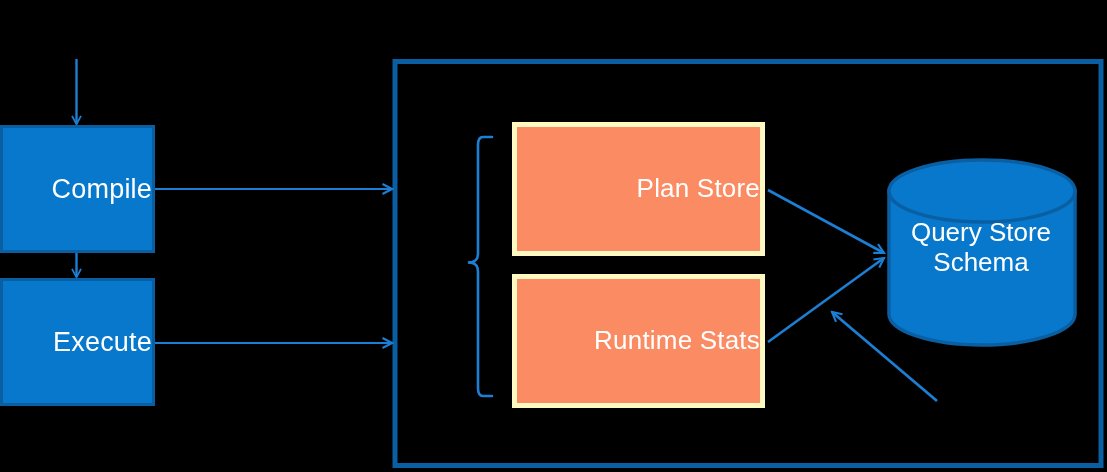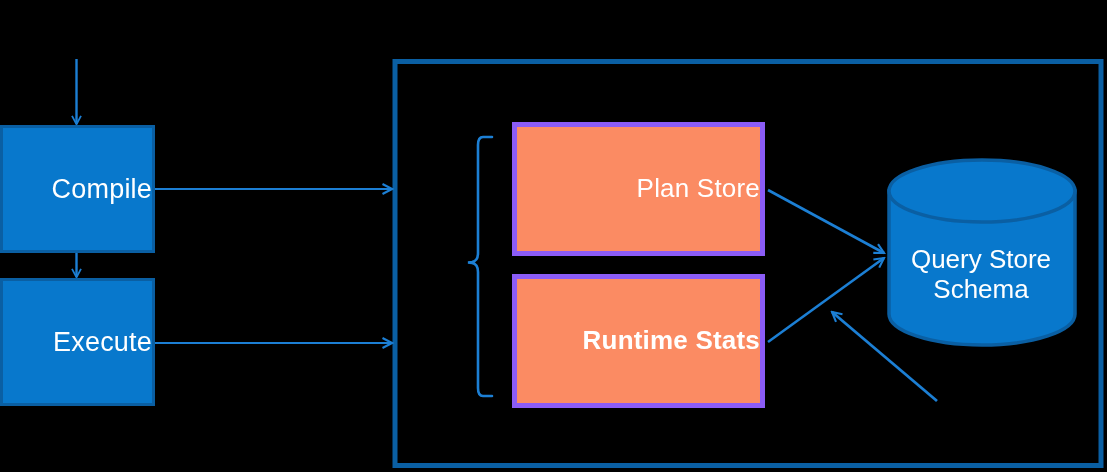--- a/index.html
+++ b/index.html
@@ -32,44 +32,43 @@
     font-family: "Liberation Sans", sans-serif;
     font-weight: 400;
     letter-spacing: 0.2px;
   }
   .blue-box {
     background: #0878CC;
     border: 3px solid #0A5FA3;
   }
   .orange-box {
     background: #FB8B63;
-    border: 5px solid #8b5cf6;
+    border: 5px solid #fef9c3;
   }
   .box-label {
     text-align: center;
     line-height: 1.12;
     white-space: pre-line;
     pointer-events: none;
   }
   #compile-box { left: 0px; top: 125px; width: 155px; height: 128px; font-size: 27px; }
   #execute-box { left: 0px; top: 278px; width: 155px; height: 128px; font-size: 27px; padding-left: 42px; }
   #plan-store-box { left: 512px; top: 122px; width: 253px; height: 134px; font-size: 26px; }
-  #runtime-stats-box { left: 512px; top: 274px; width: 253px; height: 134px; font-size: 26px; font-weight: bold; }
+  #runtime-stats-box { left: 512px; top: 274px; width: 253px; height: 134px; font-size: 26px; }
   #cylinder-label {
     position: absolute;
     left: 888px;
     top: 218px;
     width: 186px;
     text-align: center;
     color: #ffffff;
     font-size: 26px;
     line-height: 1.15;
     white-space: pre-line;
     pointer-events: none;
-    margin-top: 27px;
   }
 </style>
 </head>
 <body>
 
 <div id="canvas">
 
   <svg class="svg-layer" viewBox="0 0 1107 472">
     <defs>
       <marker id="ah-open" markerWidth="11" markerHeight="11" refX="9.2" refY="5.5" orient="auto" markerUnits="userSpaceOnUse">

